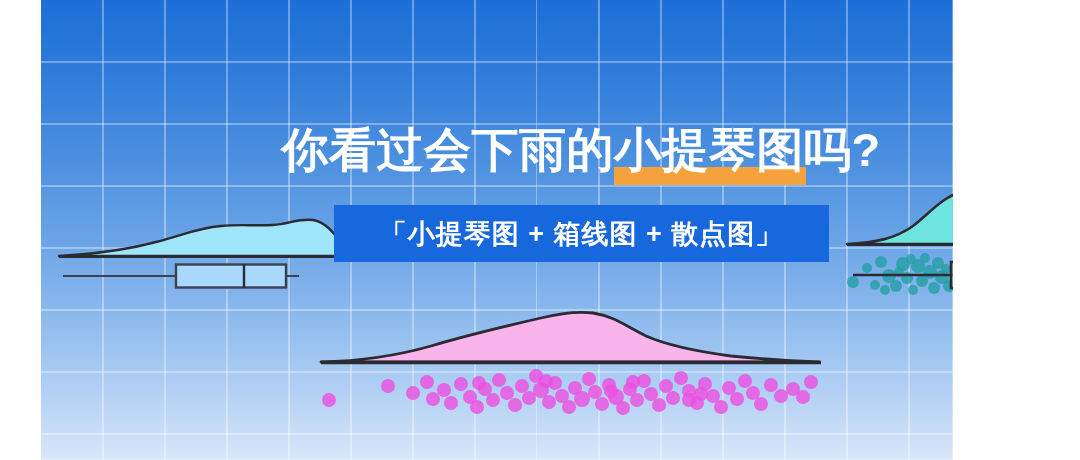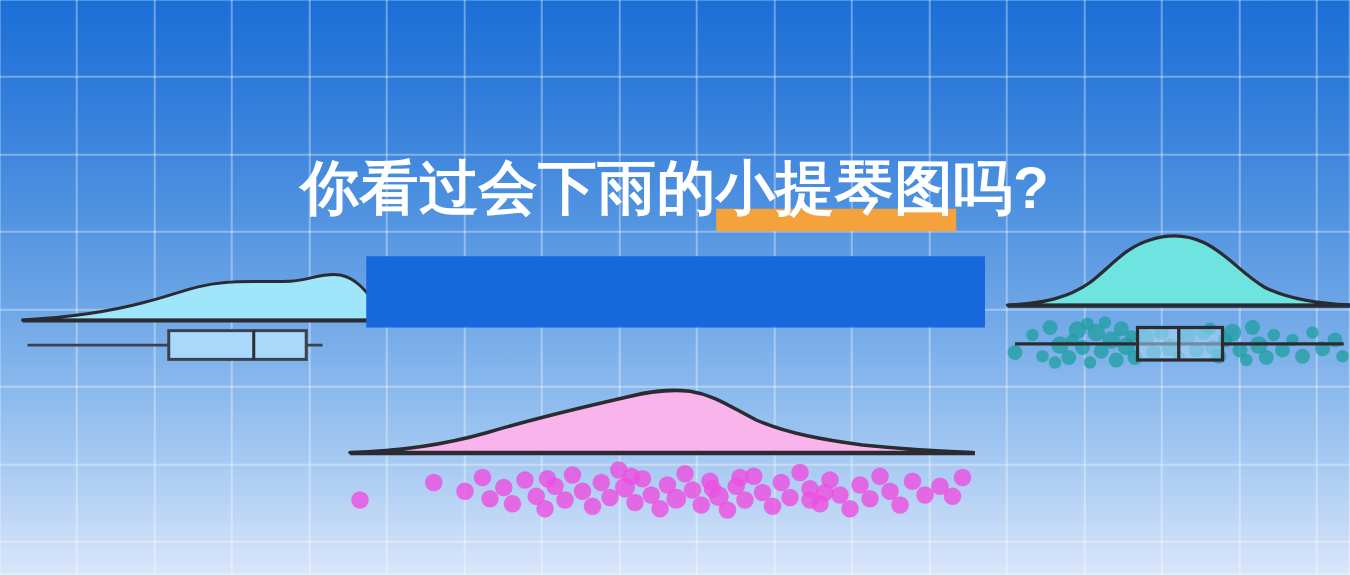--- a/index.html
+++ b/index.html
@@ -2,24 +2,25 @@
 <html><head>
 <meta charset="utf-8">
 <style>
   html, body {
     margin: 0;
     padding: 0;
     background: #ffffff;
   }
   #banner {
     position: relative;
-    width: 1080px;
+    width: 912px;
     height: 460px;
     overflow: hidden;
     font-family: "Liberation Sans", "DejaVu Sans", sans-serif;
+    margin-left: 41px;
   }
   .bg-gradient {
     position: absolute;
     inset: 0;
     background: linear-gradient(to bottom,
       #1c6fd6 0%,
       #2d7ada 14%,
       #4b8fdf 34%,
       #6ba4e6 52%,
       #8fbcee 70%,
@@ -273,15 +274,16 @@
       </g>
     </svg>
   </div>
 
   <div class="text-layer">
     <div class="title-highlight"></div>
     <div class="title-wrap">
       <span class="title-text">你看过会下雨的小提琴图吗?</span>
     </div>
     <div class="subtitle-band"></div>
+    <div class="subtitle-text">「小提琴图 + 箱线图 + 散点图」</div>
   </div>
 
 </div>
 
 </body></html>

